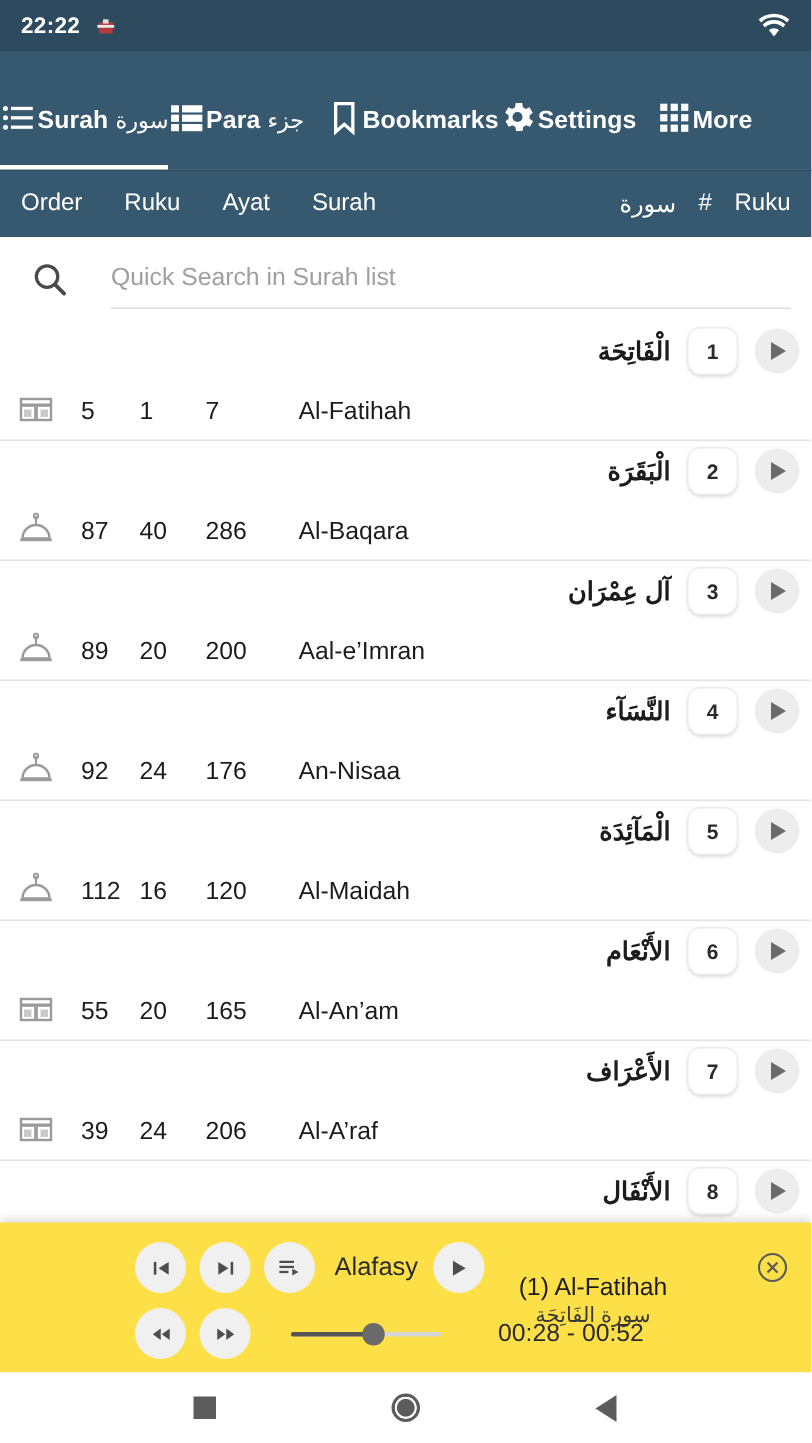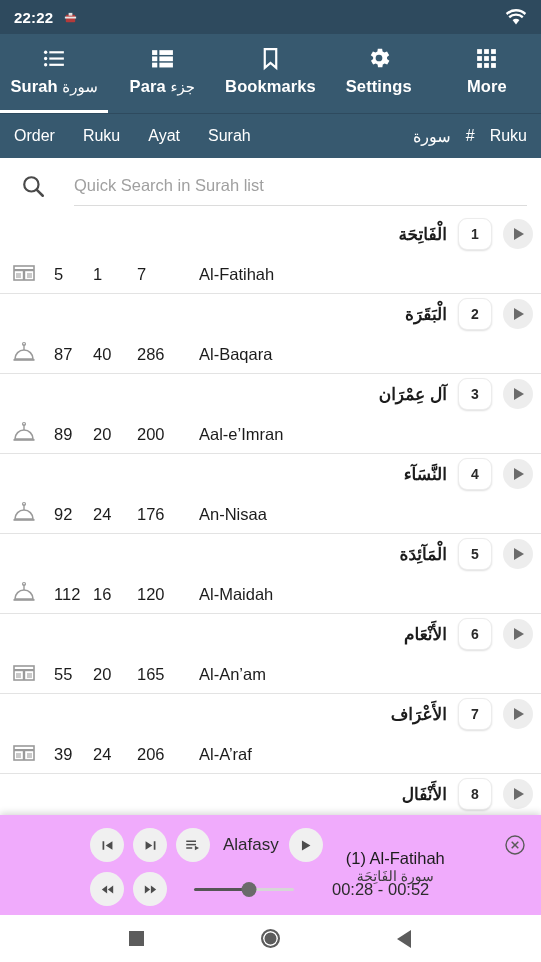--- a/index.html
+++ b/index.html
@@ -23,21 +23,21 @@
   }
   .status-spacer { flex: 1; }
   .wifi-icon { width: 22px; height: 18px; }
 
   
   .tabbar {
     background: #37596f; height: 79px;
     display: flex; align-items: stretch;
   }
   .tab {
-    flex: 1; display: flex; flex-direction: column;
+    flex: 1; display: flex; flex-direction: row;
     align-items: center; justify-content: flex-start;
     padding-top: 9px; position: relative; cursor: pointer;
   }
   .tab .tab-icon { height: 30px; display: flex; align-items: center; justify-content: center; }
   .tab .tab-label {
     color: #ffffff; font-size: 16.5px; font-weight: bold;
     margin-top: 4px; white-space: nowrap; letter-spacing: .1px;
   }
   .tab .tab-label .ar { font-weight: normal; font-size: 15px; }
   .tab.active::after {
@@ -111,21 +111,21 @@
   }
   .place-icon { width: 30px; height: 26px; flex: none; }
   .c-order { width: 52px; text-align: left; padding-left: 13px; }
   .c-ruku  { width: 44px; text-align: left; }
   .c-ayat  { width: 62px; text-align: left; }
   .c-name  { flex: 1; }
 
   
   .player {
     position: absolute; left: 0; right: 0; bottom: 47px;
-    height: 100px; background: #f0abfc;
+    height: 100px; background: #fde047;
     box-shadow: 0 -2px 7px rgba(0,0,0,.16);
     padding: 8px 0 0 0;
   }
   .player-row {
     height: 44px; display: flex; align-items: center; padding-left: 90px;
   }
   .rbtn {
     width: 34px; height: 34px; border-radius: 50%; background: #f0f0f0;
     display: flex; align-items: center; justify-content: center;
     margin-right: 9px; flex: none; cursor: pointer;

